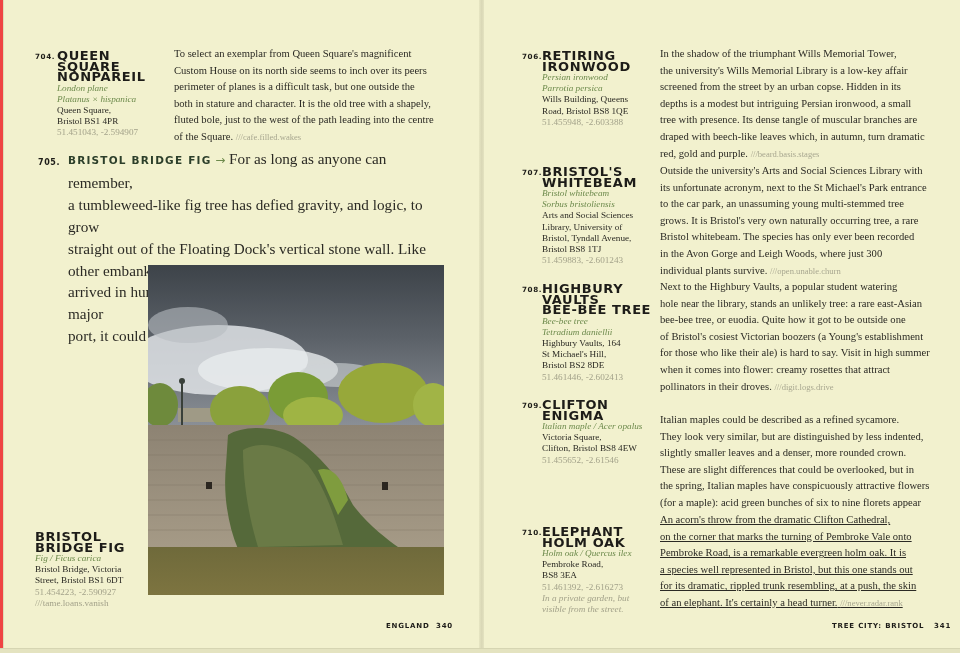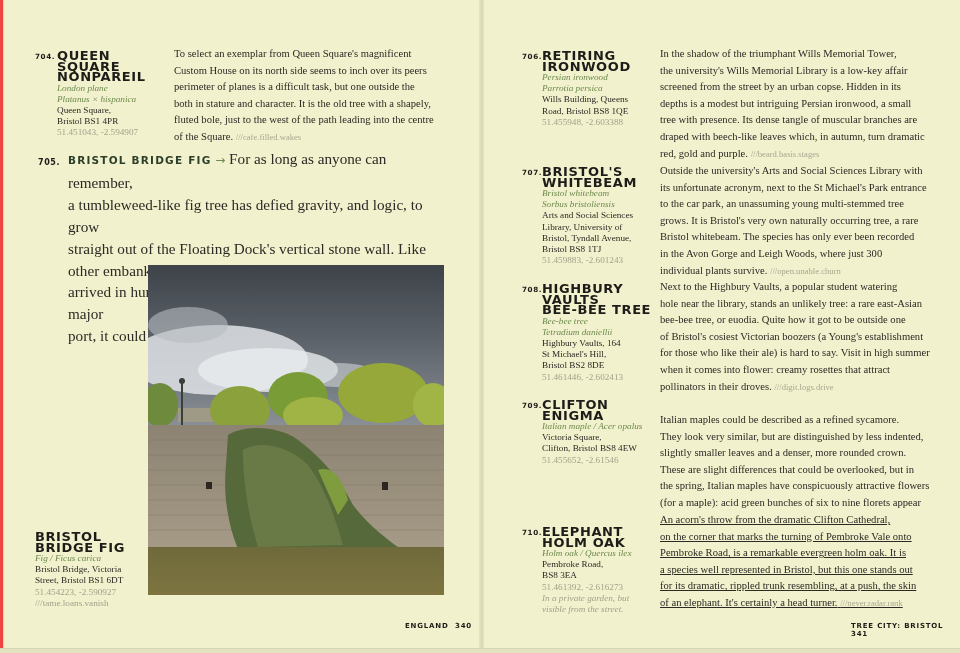--- a/index.html
+++ b/index.html
@@ -28,21 +28,21 @@
   .body { position: absolute; font-size: 10.6px; line-height: 16.6px; color: #2b2a24; }
   .w3w-inline { color: #a8a790; font-size: 8.6px; }
 
   .feature { position: absolute; left: 34px; top: 148px; width: 400px; font-size: 15.2px; line-height: 21.9px; color: #2b2a24; }
   .feature .fnum { position: absolute; left: 0; top: 4px; font-size: 8px; }
   .feature .ftitle { font-size: 10.5px; letter-spacing: 1.2px; color: #2c3f2a; }
   .feature .arrow { color: #6d8a4c; font-size: 12px; font-family: "DejaVu Sans", sans-serif; }
   .feature p { padding-left: 30px; }
 
   .photo { position: absolute; left: 144px; top: 265px; width: 296px; height: 330px; overflow: hidden; background: #5a5e63; }
-  .footer { position: absolute; font-size: 7px; letter-spacing: 0.8px; margin-left: 19px; }
+  .footer { position: absolute; font-size: 7px; letter-spacing: 0.8px; }
 </style>
 </head>
 <body>
 
 <div class="spread">
   <div class="page left">
 
     <div class="sidecol" style="left:31px; top:51px; width:140px;">
       <span class="num hand">704.</span>
       <div class="inner" style="padding-left:22px;">

